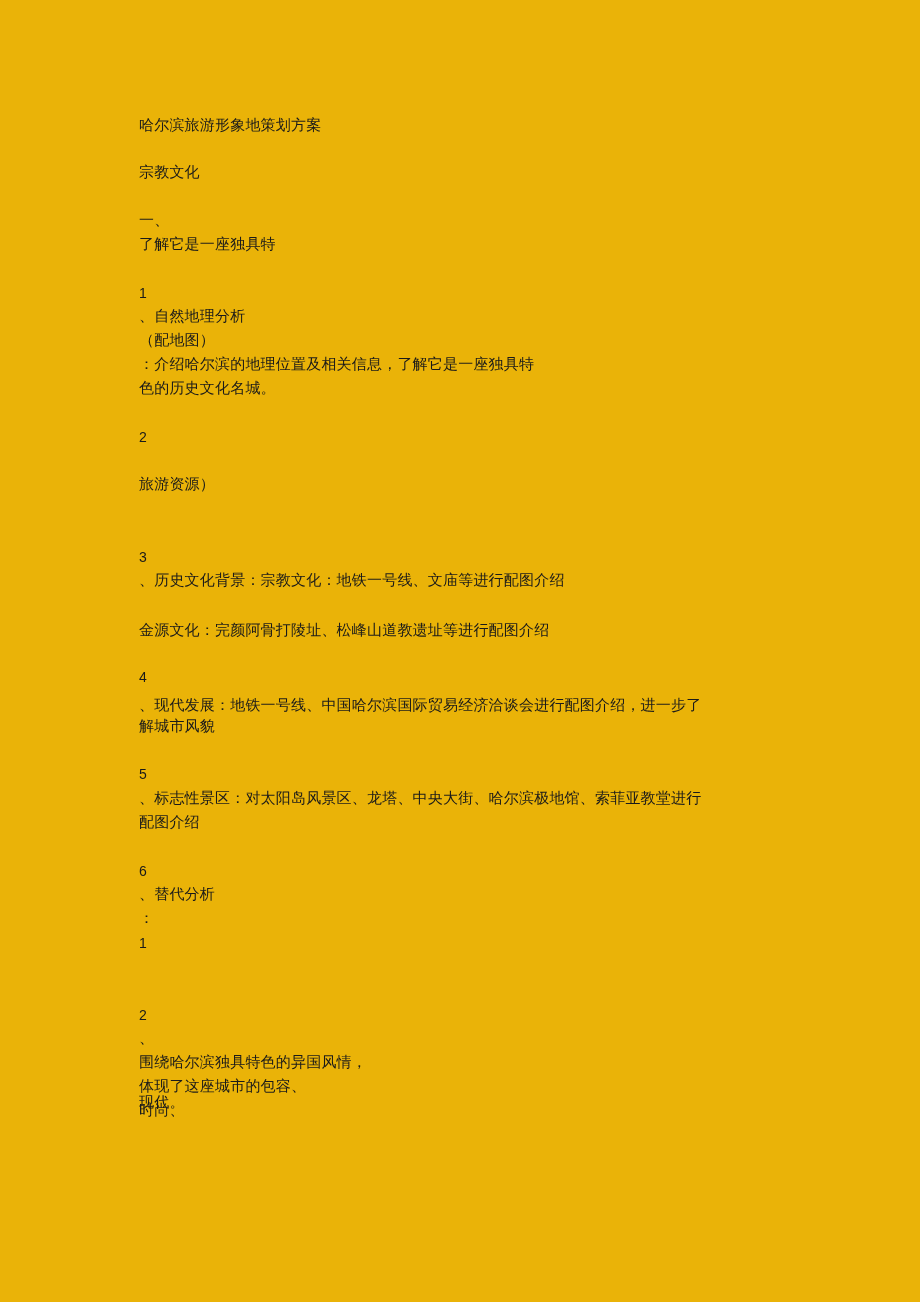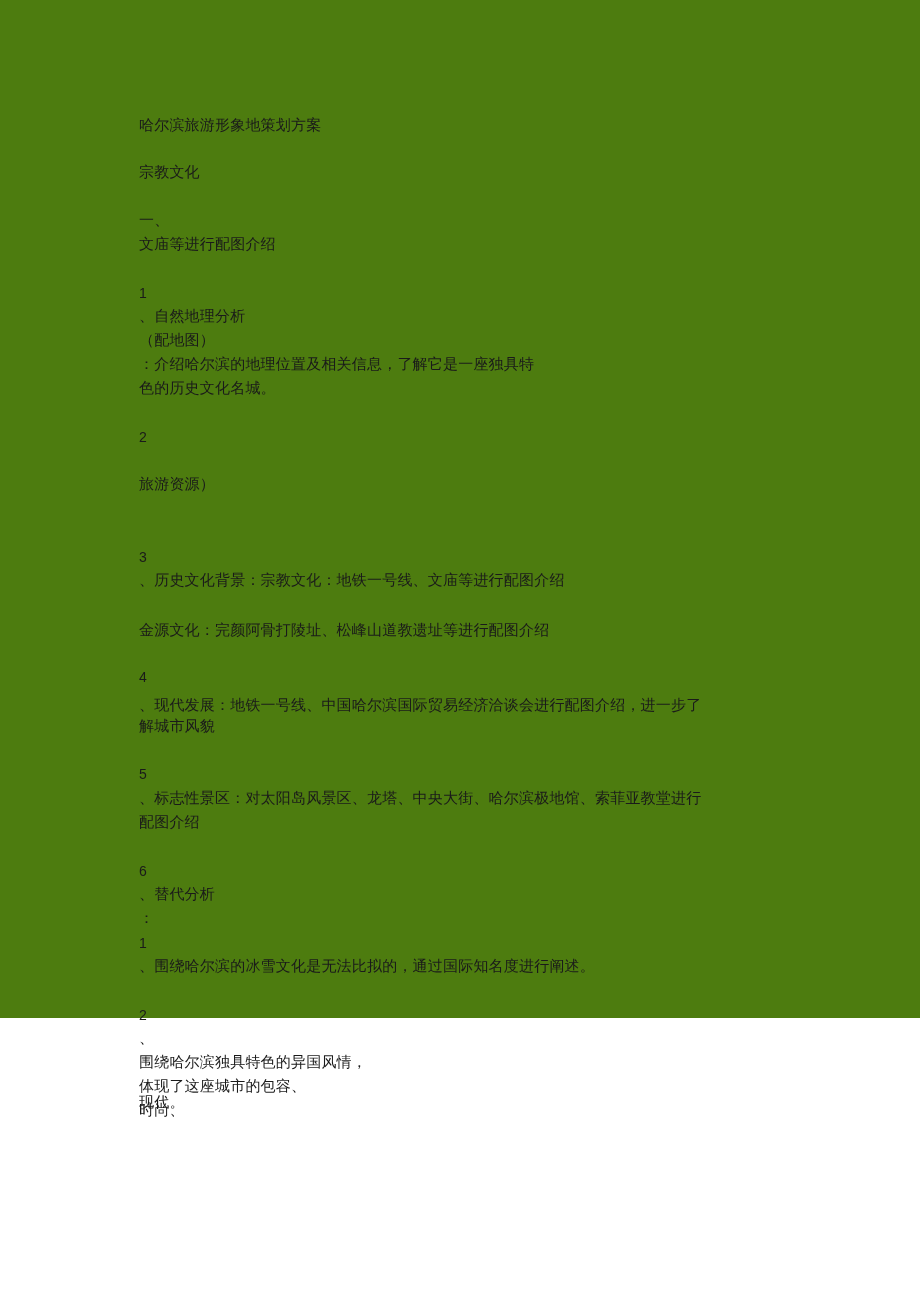--- a/index.html
+++ b/index.html
@@ -12,22 +12,22 @@
       height: 1302px;
       position: relative;
       overflow: hidden;
       font-family: "DejaVu Serif", "Liberation Serif", serif;
       color: #1a1a1a;
     }
     .page {
       position: absolute;
       left: 0; top: 0;
       width: 920px;
-      height: 1018px;
-      background: #4d7c0f;
+      height: 1302px;
+      background: #eab308;
       text-decoration: underline;
     }
     .line {
       position: absolute;
       left: 139px;
       font-size: 15px;
       line-height: 20px;
       white-space: nowrap;
       letter-spacing: 0.2px;
     }
@@ -39,21 +39,21 @@
 </head>
 <body>
 
 <div class="page">
 
   <div class="line" style="top:115px">哈尔滨旅游形象地策划方案</div>
 
   <div class="line" style="top:162px">宗教文化</div>
 
   <div class="line" style="top:210px">一、</div>
-  <div class="line" style="top:234px">文庙等进行配图介绍</div>
+  <div class="line" style="top:234px">了解它是一座独具特</div>
 
   <div class="line num" style="top:283px">1</div>
   <div class="line" style="top:306px">、自然地理分析</div>
   <div class="line" style="top:330px">（配地图）</div>
   <div class="line" style="top:354px">：介绍哈尔滨的地理位置及相关信息，了解它是一座独具特</div>
   <div class="line" style="top:378px">色的历史文化名城。</div>
 
   <div class="line num" style="top:427px">2</div>
   <div class="line" style="top:474px">旅游资源）</div>
 
@@ -67,21 +67,20 @@
 
   <div class="line num" style="top:764px">5</div>
   <div class="line" style="top:788px">、标志性景区：对太阳岛风景区、龙塔、中央大街、哈尔滨极地馆、索菲亚教堂进行</div>
   <div class="line" style="top:812px">配图介绍</div>
 
   <div class="line num" style="top:861px">6</div>
   <div class="line" style="top:884px">、替代分析</div>
   <div class="line" style="top:908px">：</div>
 
   <div class="line num" style="top:933px">1</div>
-  <div class="line" style="top:956px">、围绕哈尔滨的冰雪文化是无法比拟的，通过国际知名度进行阐述。</div>
 
   <div class="line num" style="top:1005px">2</div>
   <div class="line" style="top:1028px">、</div>
   <div class="line" style="top:1052px">围绕哈尔滨独具特色的异国风情，</div>
   <div class="line" style="top:1076px">体现了这座城市的包容、</div>
   <div class="line" style="top:1100px">时尚、</div>
   <div class="line" style="top:1092px">现代。</div>
 
 </div>
 

